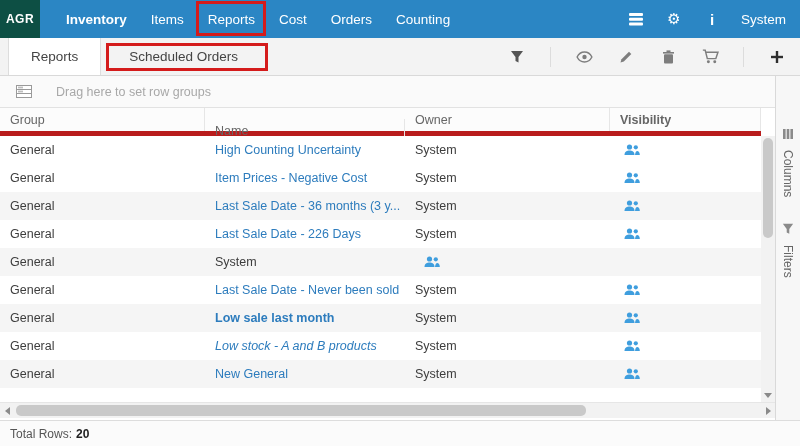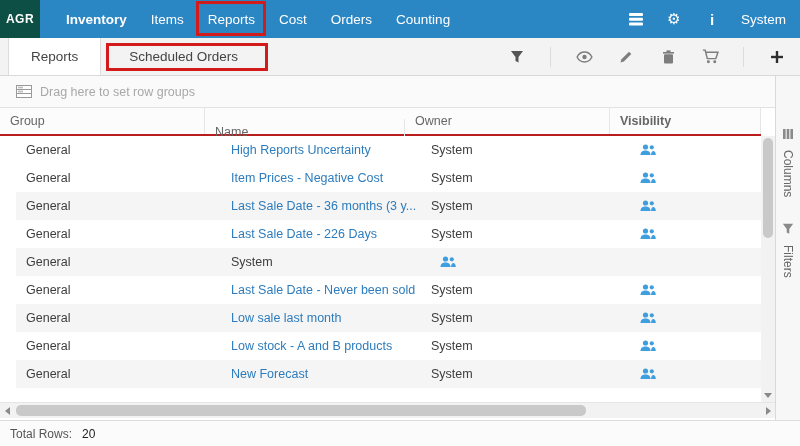--- a/index.html
+++ b/index.html
@@ -24,24 +24,24 @@
   .tab{height:100%;display:flex;align-items:center;padding:0 22px;font-size:13.5px;color:#444;cursor:pointer;white-space:nowrap}
   .tab.active{background:#fff;border-left:1px solid #ddd;border-right:1px solid #ddd;margin-left:8px}
   .tab.second{padding:0 28px}
   .toolbar{margin-left:auto;display:flex;align-items:center;gap:24px;padding-right:14px}
   .tb-icon{display:flex;align-items:center;justify-content:center;width:18px;height:18px;cursor:pointer}
   .tb-divider{width:1px;height:20px;background:#dcdcdc}
 
   
   .grid-area{position:absolute;left:0;top:76px;width:775px;height:344px;background:#fff}
   .drop-zone{position:absolute;left:0;top:0;width:775px;height:32px;background:#fafafa;border-bottom:1px solid #e2e2e2;
-             display:flex;align-items:center;gap:8px;padding-left:12px;color:#a8a8a8;font-size:12.5px;cursor:default}
-  .grid-header{position:absolute;left:0;top:32px;width:761px;height:28px;display:flex;background:#fcfcfc;border-bottom:2px solid #b91c1c}
+             display:flex;align-items:center;gap:24px;padding-left:12px;color:#a8a8a8;font-size:12.5px;cursor:default}
+  .grid-header{position:absolute;left:0;top:32px;width:761px;height:28px;display:flex;background:#fcfcfc;border-bottom:5px solid #b91c1c}
   .hcell{display:flex;align-items:center;padding-left:10px;font-size:12.5px;color:#666;height:100%;border-right:1px solid #e6e6e6;cursor:pointer}
-  .grid-body{position:absolute;left:16px;top:60px;width:761px}
+  .grid-body{position:absolute;left:0;top:60px;width:761px}
   .grid-row{display:flex;height:28px;background:#fff;cursor:pointer}
   .grid-row.alt{background:#f5f5f5}
   .cell{display:flex;align-items:center;padding-left:10px;font-size:12.5px;color:#3d3d3d;overflow:hidden;white-space:nowrap}
   .link{color:#2d7cbd;cursor:pointer}
   .vis-icon{display:flex;align-items:center;margin-left:4px}
 
   
   .vscroll{position:absolute;left:761px;top:60px;width:14px;height:266px;background:#f2f2f2}
   .vthumb{position:absolute;left:2px;top:2px;width:10px;height:100px;background:#c9c9c9;border-radius:5px;cursor:pointer}
   .varrow{position:absolute;left:0;bottom:0;width:14px;height:14px;display:flex;align-items:center;justify-content:center;cursor:pointer}
@@ -55,21 +55,21 @@
 
   
   .side-panel{position:absolute;left:775px;top:76px;width:25px;height:344px;background:#f7f7f7;border-left:1px solid #d9d9d9;
               display:flex;flex-direction:column;align-items:center;padding-top:50px;gap:24px}
   .panel-item{display:flex;flex-direction:column;align-items:center;gap:6px;cursor:pointer}
   .panel-label{writing-mode:vertical-rl;font-size:12px;color:#666}
 
   
   .statusbar{position:absolute;left:0;top:420px;width:800px;height:26px;background:#fbfbfb;border-top:1px solid #ddd;
              display:flex;align-items:center;padding-left:10px;font-size:12px;color:#555}
-  .statusbar .val{font-weight:normal;color:#222;margin-left:10px}
+  .statusbar .val{font-weight:bold;color:#222;margin-left:4px}
 
   
   .anno{position:absolute;border:3px solid #d41b1b;pointer-events:none;z-index:50}
   .anno-reports{left:196px;top:1px;width:70px;height:35px}
   .anno-scheduled{left:106px;top:43px;width:162px;height:28px}
 </style>
 </head>
 <body>
 
 <div class="app">
@@ -163,21 +163,21 @@
     <div class="grid-header">
         <div class="hcell" style="width: 205px;">Group</div>
         <div class="hcell" style="width: 200px; margin-top: 11px;">Name</div>
         <div class="hcell" style="width: 205px;">Owner</div>
         <div class="hcell" style="width: 151px; font-weight: bold;">Visibility</div>
       </div>
     <div class="grid-body">
         <div class="grid-row">
           <div class="cell" style="width: 205px;">General</div>
           <div class="cell" style="width: 200px;">
-            <span class="link">High Reports Uncertainty</span>
+            <span class="link">High Counting Uncertainty</span>
           </div>
           <div class="cell" style="width: 205px;">System</div>
           <div class="cell" style="width: 151px;">
             <span class="vis-icon">
               <svg width="16" height="12" viewBox="0 0 16 12" fill="#3f9ede">
                 <circle cx="5.5" cy="3" r="2.6"></circle>
                 <path d="M.5 11 C.5 7.5 3 6.5 5.5 6.5 C8 6.5 10.5 7.5 10.5 11 Z"></path>
                 <circle cx="11.8" cy="3.3" r="2.1"></circle>
                 <path d="M11 11 C11.2 8.2 12.2 6.9 13.1 6.9 C14.6 6.9 15.8 8.2 15.8 11 Z"></path>
               </svg>
@@ -261,56 +261,56 @@
                 <circle cx="5.5" cy="3" r="2.6"></circle>
                 <path d="M.5 11 C.5 7.5 3 6.5 5.5 6.5 C8 6.5 10.5 7.5 10.5 11 Z"></path>
                 <circle cx="11.8" cy="3.3" r="2.1"></circle>
                 <path d="M11 11 C11.2 8.2 12.2 6.9 13.1 6.9 C14.6 6.9 15.8 8.2 15.8 11 Z"></path>
               </svg>
             </span>
           </div>
         </div>
         <div class="grid-row alt">
           <div class="cell" style="width: 205px;">General</div>
-          <div class="cell" style="width: 200px;">
+          <div class="cell" style="width: 200px; font-weight: bold;">
             <span class="link">Low sale last month</span>
           </div>
           <div class="cell" style="width: 205px;">System</div>
           <div class="cell" style="width: 151px;">
             <span class="vis-icon">
               <svg width="16" height="12" viewBox="0 0 16 12" fill="#3f9ede">
                 <circle cx="5.5" cy="3" r="2.6"></circle>
                 <path d="M.5 11 C.5 7.5 3 6.5 5.5 6.5 C8 6.5 10.5 7.5 10.5 11 Z"></path>
                 <circle cx="11.8" cy="3.3" r="2.1"></circle>
                 <path d="M11 11 C11.2 8.2 12.2 6.9 13.1 6.9 C14.6 6.9 15.8 8.2 15.8 11 Z"></path>
               </svg>
             </span>
           </div>
         </div>
         <div class="grid-row">
           <div class="cell" style="width: 205px;">General</div>
-          <div class="cell" style="width: 200px;">
+          <div class="cell" style="width: 200px; font-style: italic;">
             <span class="link">Low stock - A and B products</span>
           </div>
           <div class="cell" style="width: 205px;">System</div>
           <div class="cell" style="width: 151px;">
             <span class="vis-icon">
               <svg width="16" height="12" viewBox="0 0 16 12" fill="#3f9ede">
                 <circle cx="5.5" cy="3" r="2.6"></circle>
                 <path d="M.5 11 C.5 7.5 3 6.5 5.5 6.5 C8 6.5 10.5 7.5 10.5 11 Z"></path>
                 <circle cx="11.8" cy="3.3" r="2.1"></circle>
                 <path d="M11 11 C11.2 8.2 12.2 6.9 13.1 6.9 C14.6 6.9 15.8 8.2 15.8 11 Z"></path>
               </svg>
             </span>
           </div>
         </div>
         <div class="grid-row alt">
           <div class="cell" style="width: 205px;">General</div>
           <div class="cell" style="width: 200px;">
-            <span class="link">New Forecast</span>
+            <span class="link">New General</span>
           </div>
           <div class="cell" style="width: 205px;">System</div>
           <div class="cell" style="width: 151px;">
             <span class="vis-icon">
               <svg width="16" height="12" viewBox="0 0 16 12" fill="#3f9ede">
                 <circle cx="5.5" cy="3" r="2.6"></circle>
                 <path d="M.5 11 C.5 7.5 3 6.5 5.5 6.5 C8 6.5 10.5 7.5 10.5 11 Z"></path>
                 <circle cx="11.8" cy="3.3" r="2.1"></circle>
                 <path d="M11 11 C11.2 8.2 12.2 6.9 13.1 6.9 C14.6 6.9 15.8 8.2 15.8 11 Z"></path>
               </svg>

